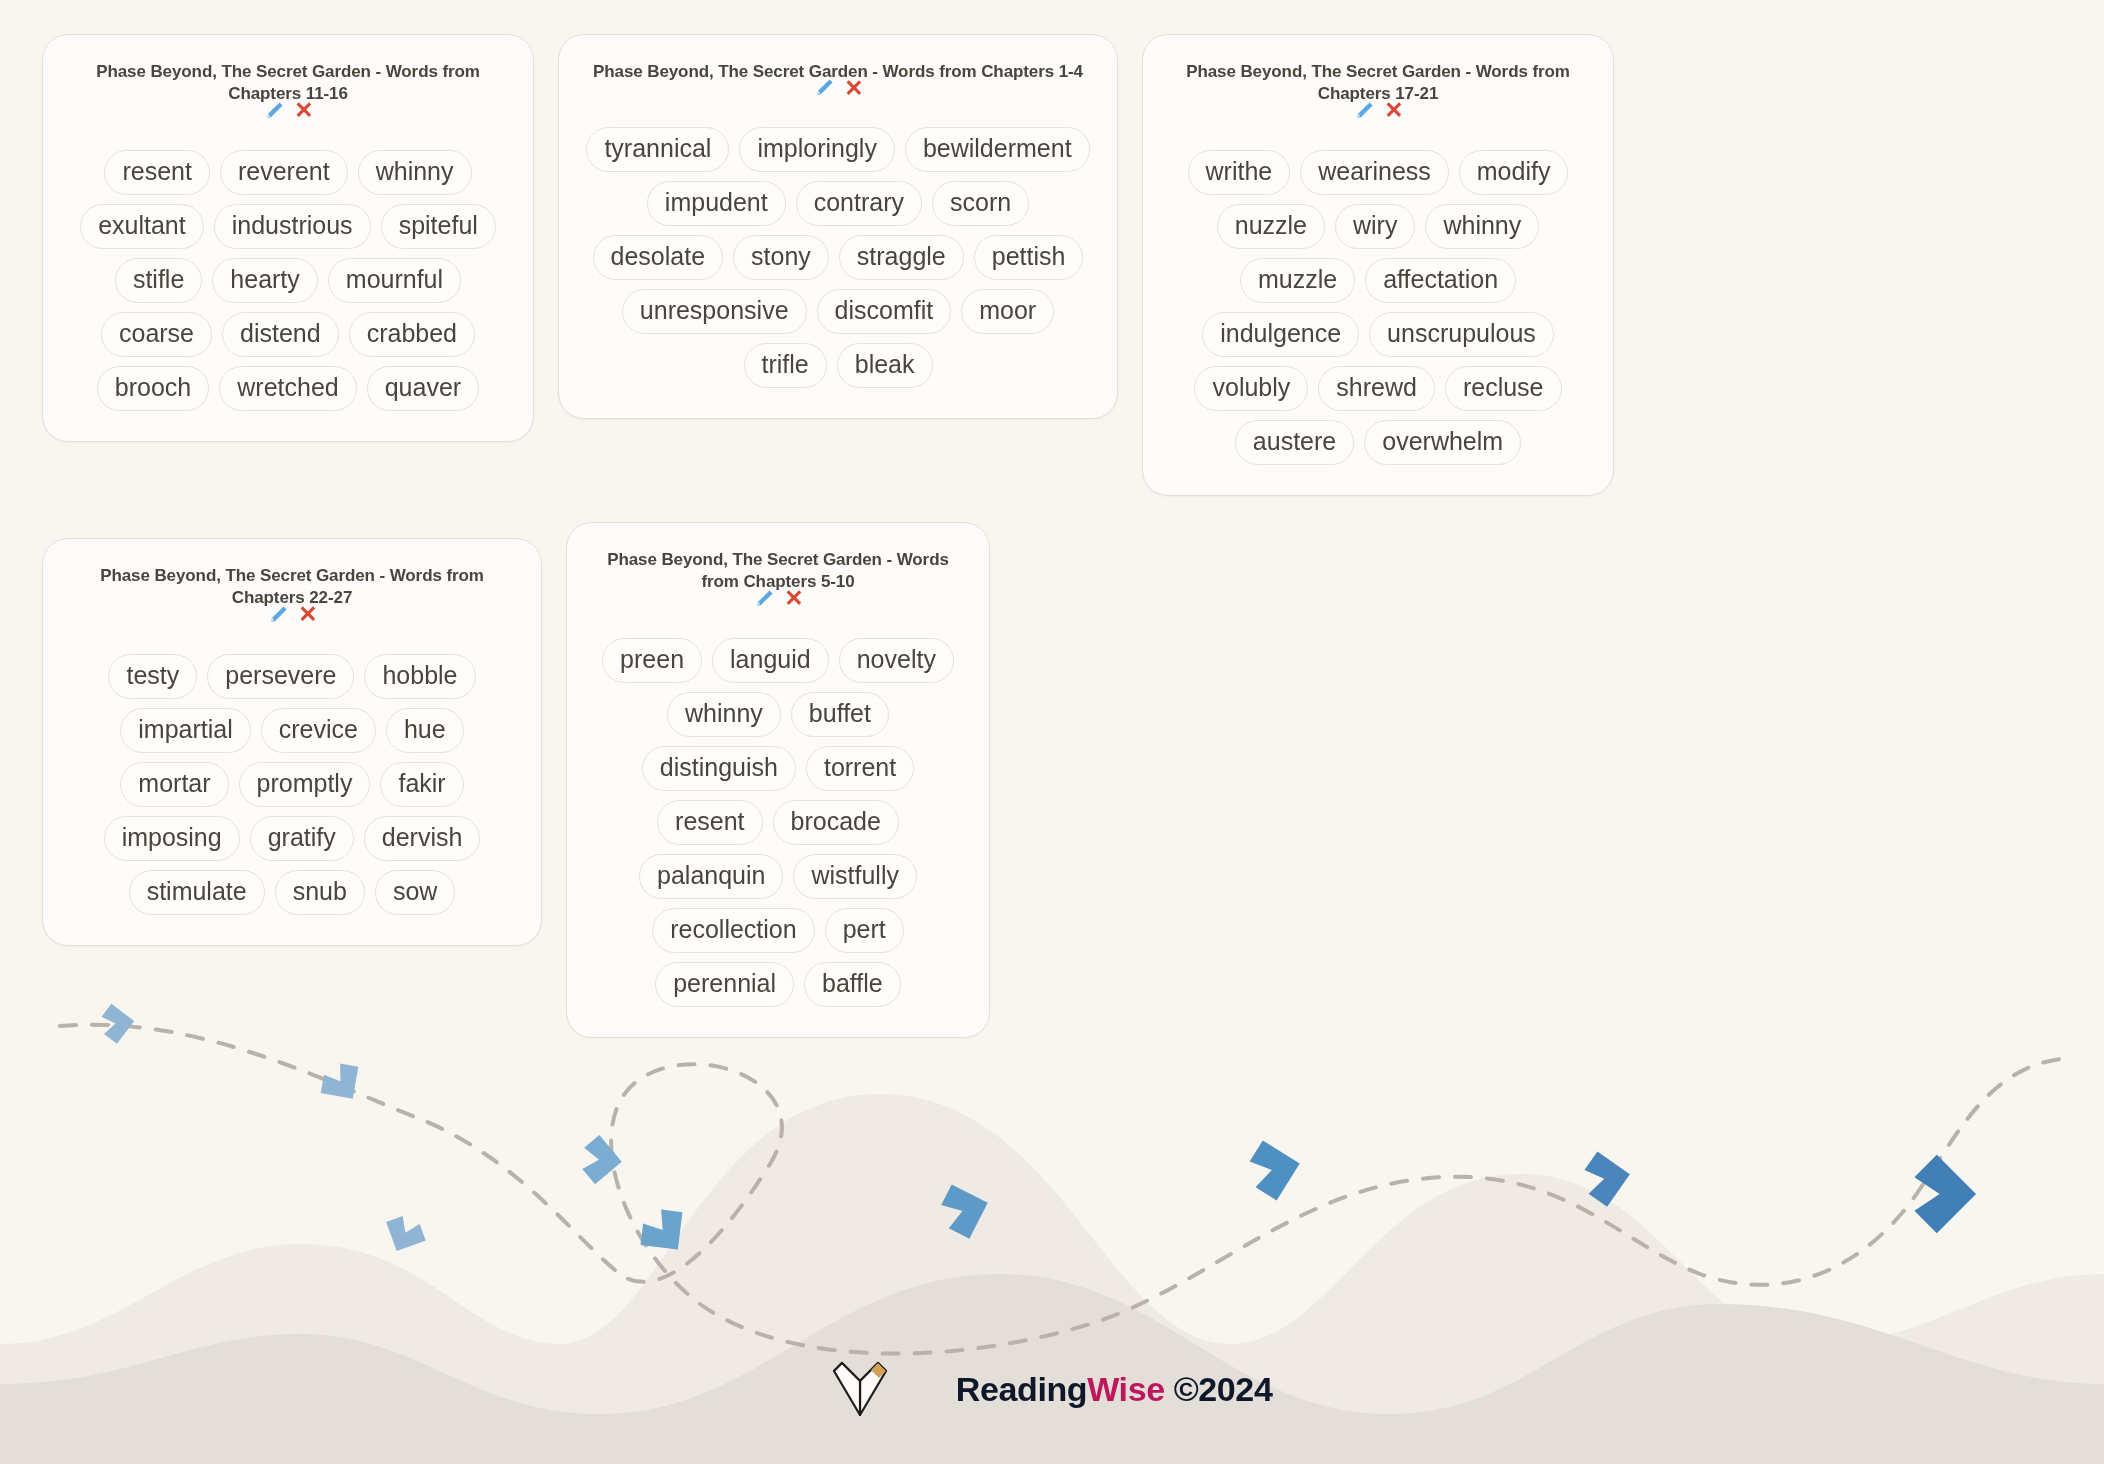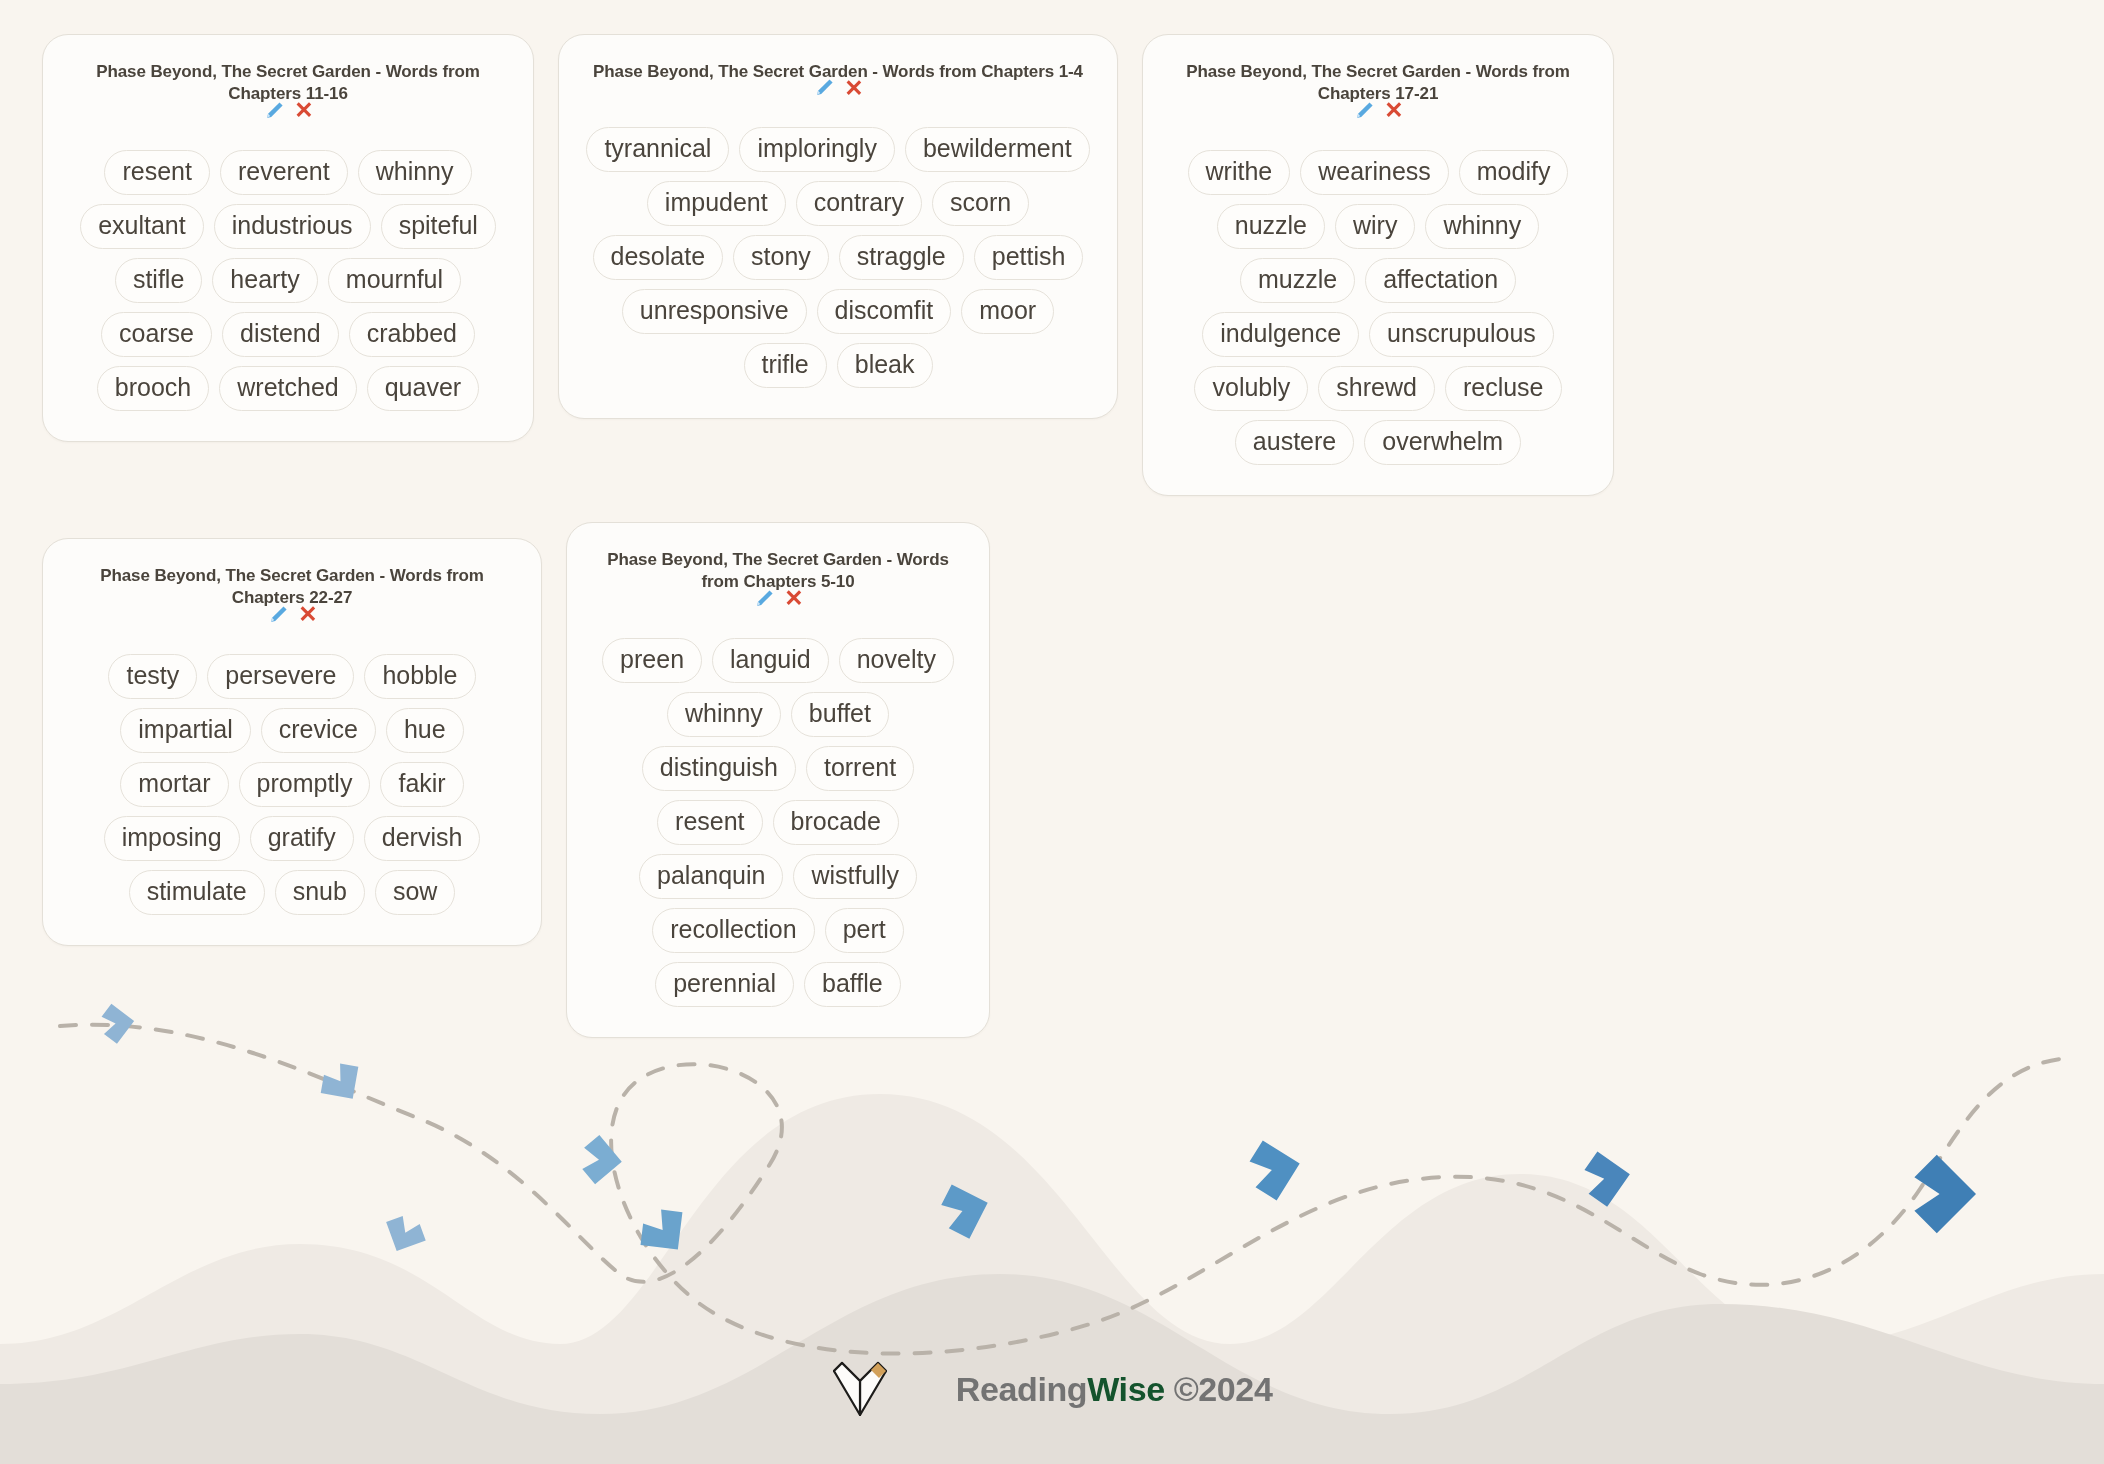--- a/index.html
+++ b/index.html
@@ -139,22 +139,22 @@
   .footer-logo { display: block; }
 
   .footer-text {
     font-size: 34px;
     font-weight: bold;
     color: #1d1c1a;
     letter-spacing: -0.4px;
     font-family: "Liberation Sans", sans-serif;
     white-space: pre;
   }
-  .footer-text .fade1 { color: #14532d; }
-  .footer-text .dark  { color: #737373; }
+  .footer-text .fade1 { color: #be185d; }
+  .footer-text .dark  { color: #0f172a; }
 </style>
 </head>
 <body>
 
 <div id="app">
 
   <svg class="landscape" viewBox="0 0 2104 520" preserveAspectRatio="none" xmlns="http://www.w3.org/2000/svg">
 
     <path d="M0 520 L0 400
       C 120 400 180 300 300 300

